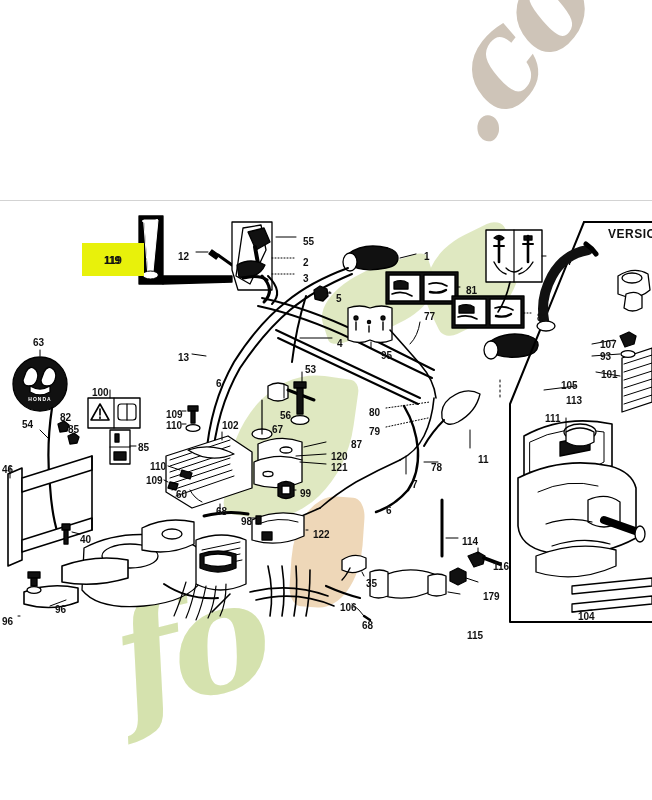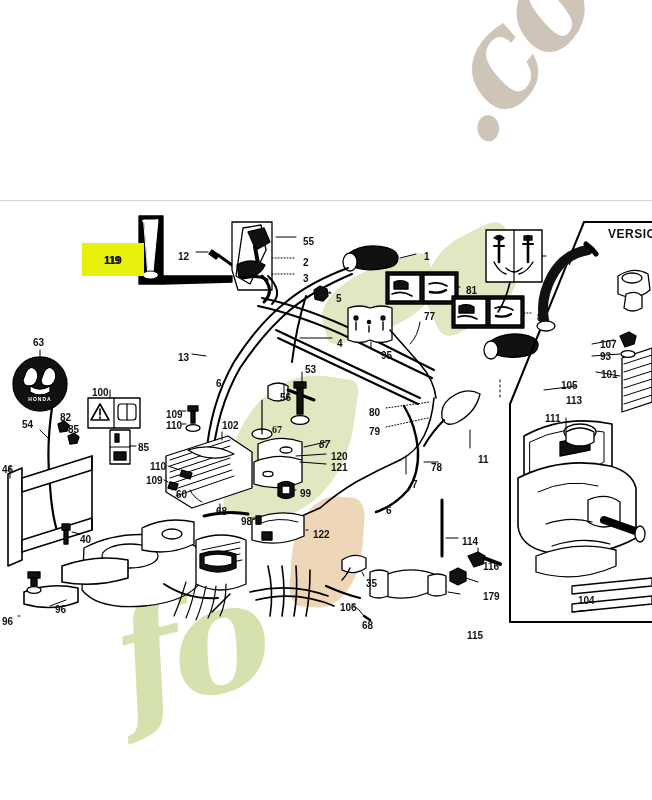--- a/index.html
+++ b/index.html
@@ -576,24 +576,24 @@
       <div class="callout" style="left: 424px; top: 252px;">1</div>
       <div class="callout" style="left: 553px; top: 257px; padding-left: 7px;">84</div>
       <div class="callout" style="left: 466px; top: 286px;">81</div>
       <div class="callout" style="left: 537px; top: 313px;">82</div>
       <div class="callout" style="left: 424px; top: 312px;">77</div>
       <div class="callout" style="left: 381px; top: 351px;">95</div>
       <div class="callout" style="left: 336px; top: 294px;">5</div>
       <div class="callout" style="left: 337px; top: 339px;">4</div>
       <div class="callout" style="left: 178px; top: 353px; text-align: right;">13</div>
       <div class="callout" style="left: 216px; top: 379px;">6</div>
-      <div class="callout" style="left: 280px; top: 393px;">56</div>
+      <div class="callout" style="left: 280px; top: 411px;">56</div>
       <div class="callout" style="left: 305px; top: 365px;">53</div>
-      <div class="callout" style="left: 272px; top: 425px; font-family: Liberation Serif, serif;">67</div>
-      <div class="callout" style="left: 319px; top: 440px; font-style: italic;">87</div>
+      <div class="callout" style="left: 272px; top: 425px;">67</div>
+      <div class="callout" style="left: 351px; top: 440px;">87</div>
       <div class="callout" style="left: 331px; top: 452px;">120</div>
       <div class="callout" style="left: 331px; top: 463px;">121</div>
       <div class="callout" style="left: 369px; top: 408px;">80</div>
       <div class="callout" style="left: 369px; top: 427px;">79</div>
       <div class="callout" style="left: 431px; top: 463px; text-align: right;">78</div>
       <div class="callout" style="left: 412px; top: 480px;">7</div>
       <div class="callout" style="left: 33px; top: 338px;">63</div>
       <div class="callout" style="left: 92px; top: 388px;">100</div>
       <div class="callout" style="left: 22px; top: 420px;">54</div>
       <div class="callout" style="left: 2px; top: 465px;">46</div>
@@ -612,25 +612,25 @@
       <div class="callout" style="left: 313px; top: 530px;">122</div>
       <div class="callout" style="left: 386px; top: 506px;">6</div>
       <div class="callout" style="left: 80px; top: 535px;">40</div>
       <div class="callout" style="left: 55px; top: 605px;">96</div>
       <div class="callout" style="left: 2px; top: 617px;">96</div>
       <div class="callout" style="left: 366px; top: 579px;">35</div>
       <div class="callout" style="left: 340px; top: 603px;">106</div>
       <div class="callout" style="left: 362px; top: 621px;">68</div>
       <div class="callout" style="left: 478px; top: 455px;">11</div>
       <div class="callout" style="left: 462px; top: 537px;">114</div>
-      <div class="callout" style="left: 483px; top: 562px;">116</div>
+      <div class="callout" style="left: 493px; top: 562px;">116</div>
       <div class="callout" style="left: 483px; top: 592px;">179</div>
       <div class="callout" style="left: 467px; top: 607px; margin-top: 24px;">115</div>
       <div class="callout" style="left: 561px; top: 381px;">105</div>
       <div class="callout" style="left: 566px; top: 396px;">113</div>
       <div class="callout" style="left: 545px; top: 414px;">111</div>
       <div class="callout" style="left: 600px; top: 340px;">107</div>
       <div class="callout" style="left: 600px; top: 352px;">93</div>
       <div class="callout" style="left: 601px; top: 370px;">101</div>
-      <div class="callout" style="left: 578px; top: 596px;">104</div>
+      <div class="callout" style="left: 578px; top: 612px;">104</div>
     </div>
 
 </div>
 
 </body></html>

